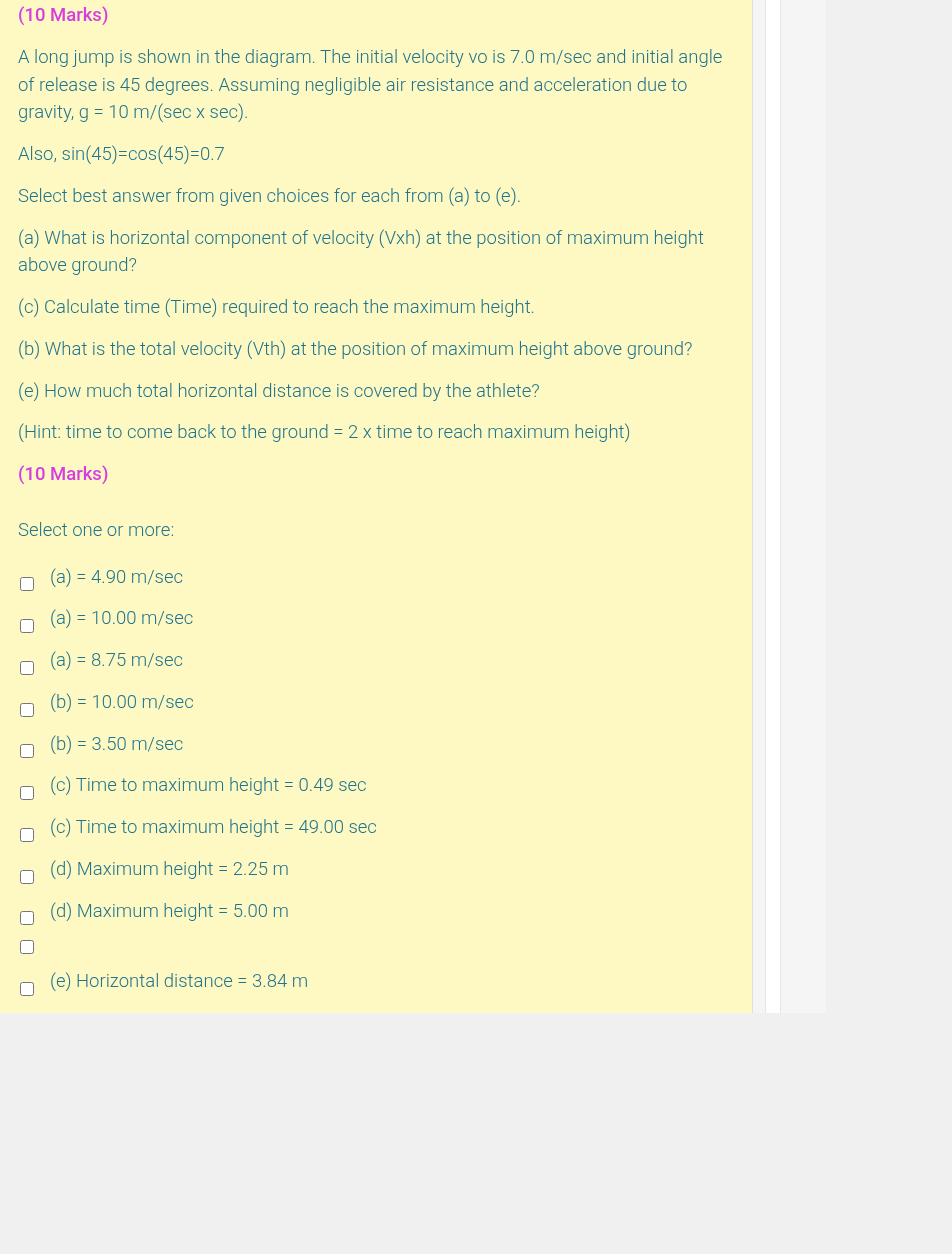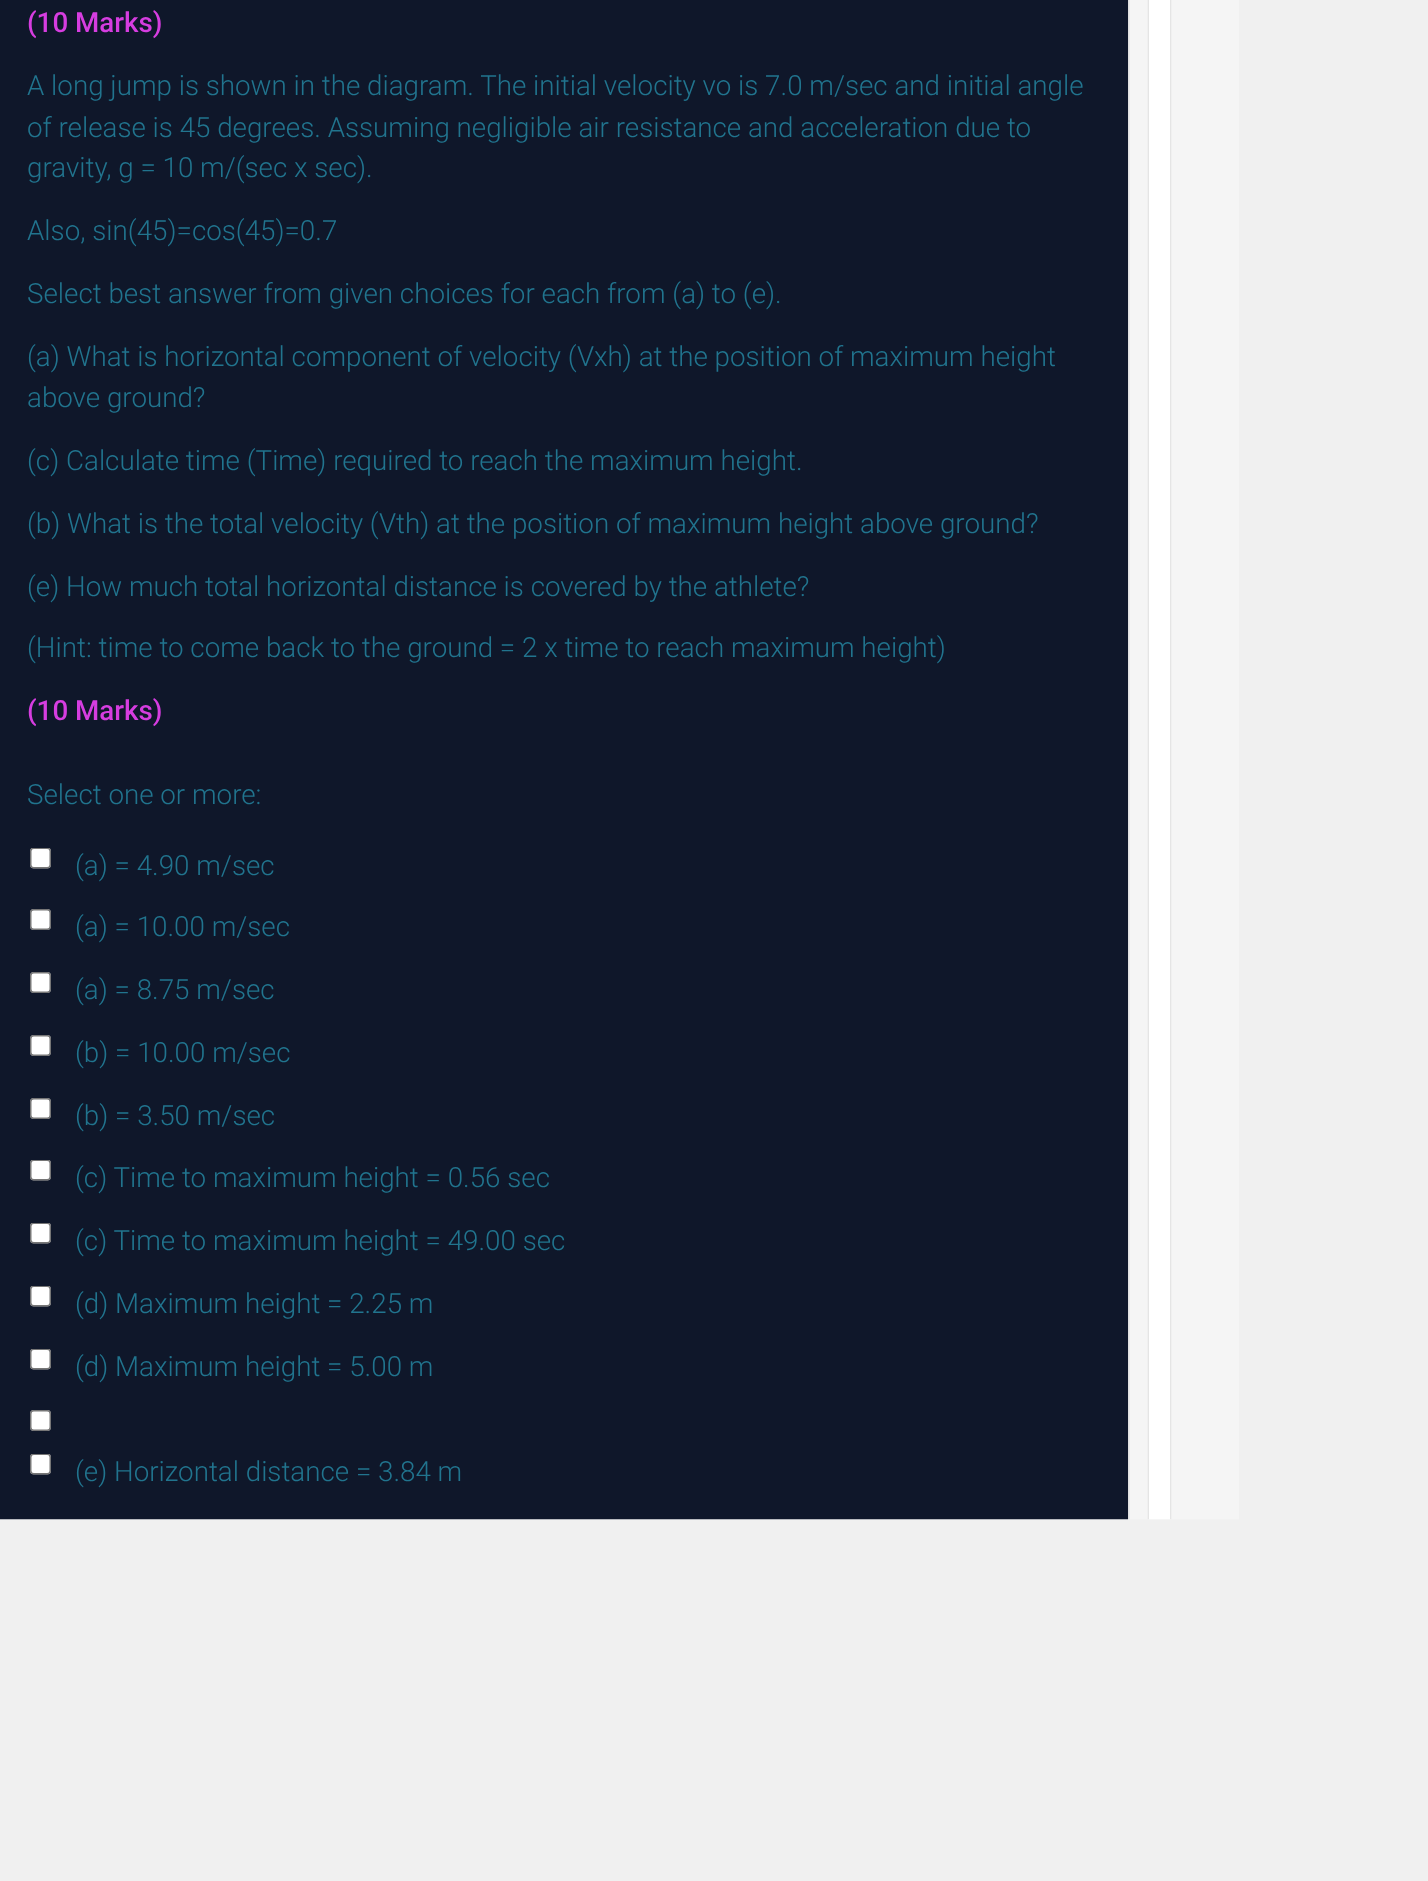--- a/index.html
+++ b/index.html
@@ -10,21 +10,21 @@
   body {
     font-family: -apple-system, BlinkMacSystemFont, "Segoe UI", Roboto, "Helvetica Neue", Arial, sans-serif;
     background: #f0f0f0;
     width: 952px;
   }
   .outer-container {
     display: flex;
     background: #f0f0f0;
   }
   .question-panel {
-    background: #0f172a;
+    background: #fef9c3;
     width: 752px;
     padding: 0 9px 10px 18px;
     color: #21748e;
     font-size: 18.5px;
     line-height: 1.5;
     font-weight: 300;
   }
   .right-gutter {
     width: 74px;
     background: #f5f5f5;
@@ -55,21 +55,21 @@
     margin-top: 0;
   }
   .para {
     margin-bottom: 14px;
   }
   .options-intro {
     margin-bottom: 12px;
   }
   .option-row {
     display: flex;
-    align-items: flex-start;
+    align-items: flex-end;
     gap: 16px;
     padding: 7px 0 7px 2px;
   }
   .option-row input[type="checkbox"] {
     width: 14px;
     height: 14px;
     flex-shrink: 0;
     margin-top: 1px;
   }
   .option-label {
@@ -117,21 +117,21 @@
     <div class="option-row">
       <input type="checkbox" style="">
       <span class="option-label">(b) = 10.00 m/sec</span>
     </div>
     <div class="option-row">
       <input type="checkbox" style="">
       <span class="option-label">(b) = 3.50 m/sec</span>
     </div>
     <div class="option-row">
       <input type="checkbox" style="">
-      <span class="option-label">(c) Time to maximum height = 0.56 sec</span>
+      <span class="option-label">(c) Time to maximum height = 0.49 sec</span>
     </div>
     <div class="option-row">
       <input type="checkbox" style="">
       <span class="option-label">(c) Time to maximum height = 49.00 sec</span>
     </div>
     <div class="option-row">
       <input type="checkbox" style="">
       <span class="option-label">(d) Maximum height = 2.25 m</span>
     </div>
     <div class="option-row">

